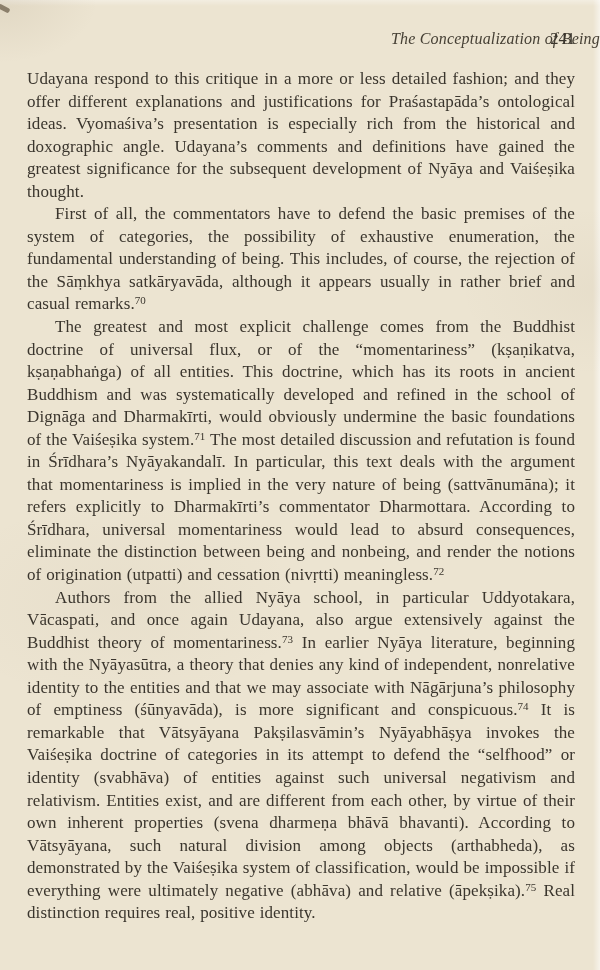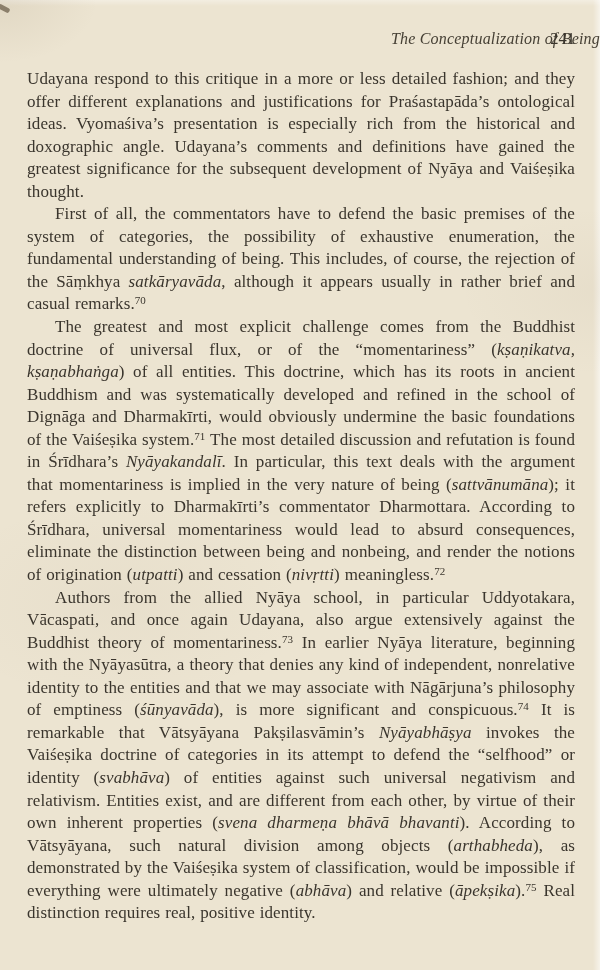--- a/index.html
+++ b/index.html
@@ -57,21 +57,21 @@
   .page-body{
     padding:16px 25px 0 27px;
     font-size:17px;
     line-height:22.55px;
     text-align:justify;
     letter-spacing:.1px;
     word-spacing:.5px;
   }
   .para{margin:0;}
   .para.indent{text-indent:28px;}
-  .it{font-style:italic;}
+  .it{}
   sup{
     font-size:11px;
     line-height:0;
     vertical-align:baseline;
     position:relative;
     top:-5px;
   }
 </style>
 </head>
 <body>

